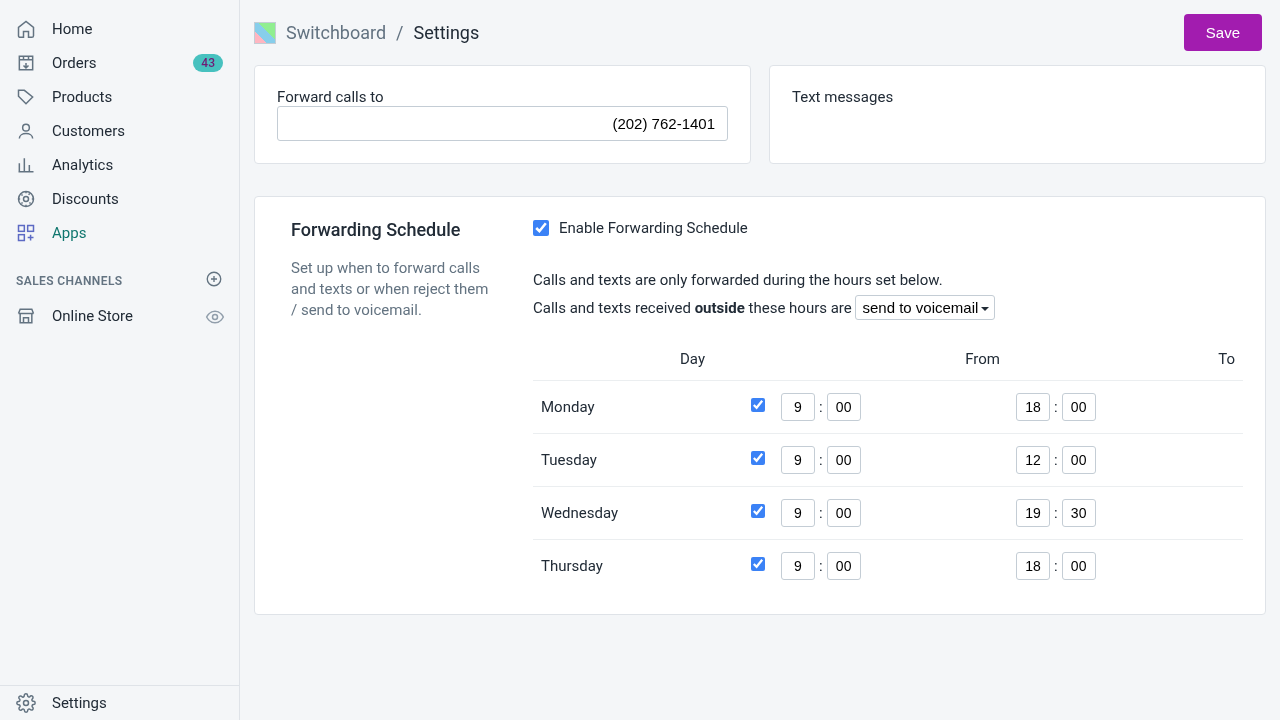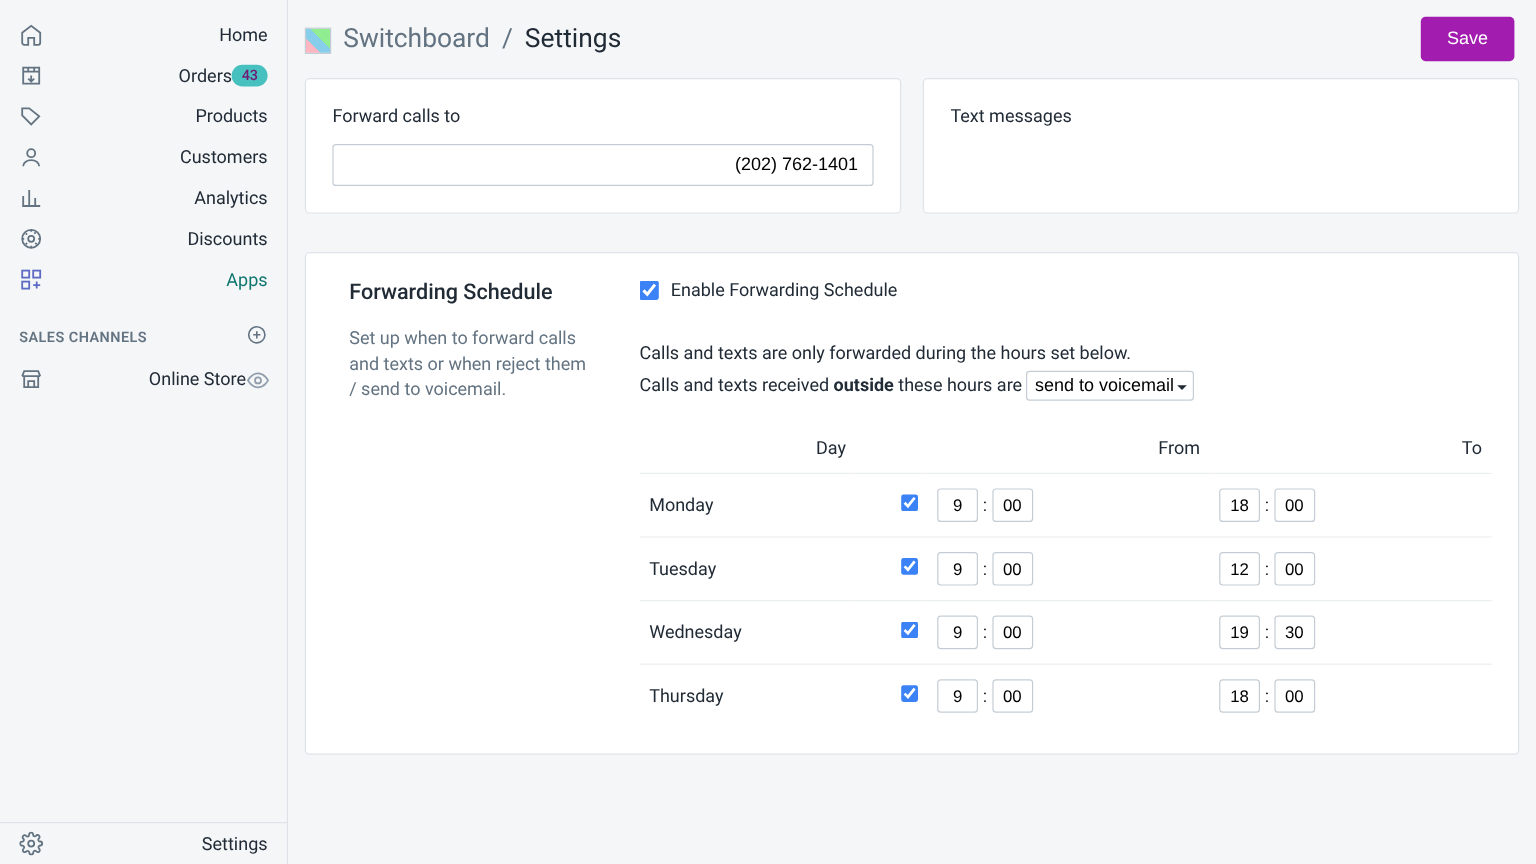--- a/index.html
+++ b/index.html
@@ -5,35 +5,35 @@
 * { box-sizing: border-box; margin: 0; padding: 0; }
 body { font-family: -apple-system, BlinkMacSystemFont, "Segoe UI", Roboto, sans-serif; background: #f4f6f8; color: #212b36; font-size: 14px; }
 .app { display: flex; height: 720px; width: 1280px; overflow: hidden; }
 .sidebar { width: 240px; background: #f4f6f8; border-right: 1px solid #dfe3e8; display: flex; flex-direction: column; }
 .nav-top { padding: 12px 0; flex: 1; }
 .nav-item { display: flex; align-items: center; padding: 7px 16px; cursor: pointer; color: #212b36; }
 .nav-item.active { color: #0f766e; }
 .nav-item .icon { width: 20px; height: 20px; margin-right: 16px; display: flex; align-items: center; justify-content: center; }
 .nav-item svg { width: 20px; height: 20px; stroke: #637381; fill: none; stroke-width: 1.8; }
 .nav-item.active svg { stroke: #5c6ac4; }
-.nav-item .label { flex: 1; font-size: 15px; font-weight: 400; text-align: right; }
+.nav-item .label { flex: 1; font-size: 15px; font-weight: 400; }
 .badge { background: #47c1bf; color: #701a75; font-size: 12px; padding: 2px 8px; border-radius: 10px; font-weight: 500; }
 .section-title { display: flex; align-items: center; justify-content: space-between; padding: 20px 16px 8px 16px; color: #637381; font-size: 12px; font-weight: 600; letter-spacing: 0.4px; }
 .section-title svg { width: 18px; height: 18px; stroke: #637381; fill: none; stroke-width: 1.8; }
 .nav-bottom { border-top: 1px solid #dfe3e8; }
 .eye-icon { width: 18px; height: 18px; }
 .main { flex: 1; overflow-y: auto; }
 .header { display: flex; align-items: center; justify-content: space-between; padding: 14px 18px 14px 14px; }
-.breadcrumb { display: flex; align-items: flex-end; gap: 10px; font-size: 22px; color: #637381; }
+.breadcrumb { display: flex; align-items: flex-start; gap: 10px; font-size: 18px; color: #637381; }
 .breadcrumb .app-icon { width: 22px; height: 22px; border: 1px solid #c4cdd5; background: linear-gradient(45deg,#ffb6c1 0 30%, #87ceeb 30% 60%, #90ee90 60% 100%); }
 .breadcrumb .current { color: #212b36; }
 .btn-save { background: #a21caf; color: #fff; border: none; padding: 10px 22px; border-radius: 4px; font-size: 15px; cursor: pointer; }
 .cards-row { display: flex; gap: 18px; padding: 0 14px; }
 .card { background: #fff; border: 1px solid #dfe3e8; border-radius: 4px; padding: 22px; flex: 1; }
-.card h3 { font-size: 15px; font-weight: 400; margin-bottom: 14px; }
+.card h3 { font-size: 15px; font-weight: 400; }
 .text-input { width: 100%; padding: 8px 12px; border: 1px solid #c4cdd5; border-radius: 3px; font-size: 15px; text-align: right; }
 .check-row { display: flex; align-items: center; gap: 10px; margin-bottom: 14px; }
 .check-row input[type=checkbox] { width: 16px; height: 16px; accent-color: #5c6ac4; cursor: pointer; }
 .check-row label { font-size: 15px; }
 .email-checks { margin-top: 34px; }
 .schedule-block { display: flex; margin: 32px 14px 0 14px; background: #fff; border: 1px solid #dfe3e8; border-radius: 4px; }
 .schedule-left { width: 258px; padding: 22px 22px 22px 36px; }
 .schedule-left h2 { font-size: 18px; font-weight: 500; line-height: 1.25; margin-bottom: 16px; }
 .schedule-left p { color: #637381; font-size: 15px; line-height: 1.4; }
 .schedule-right { flex: 1; padding: 22px 22px 22px 20px; }

